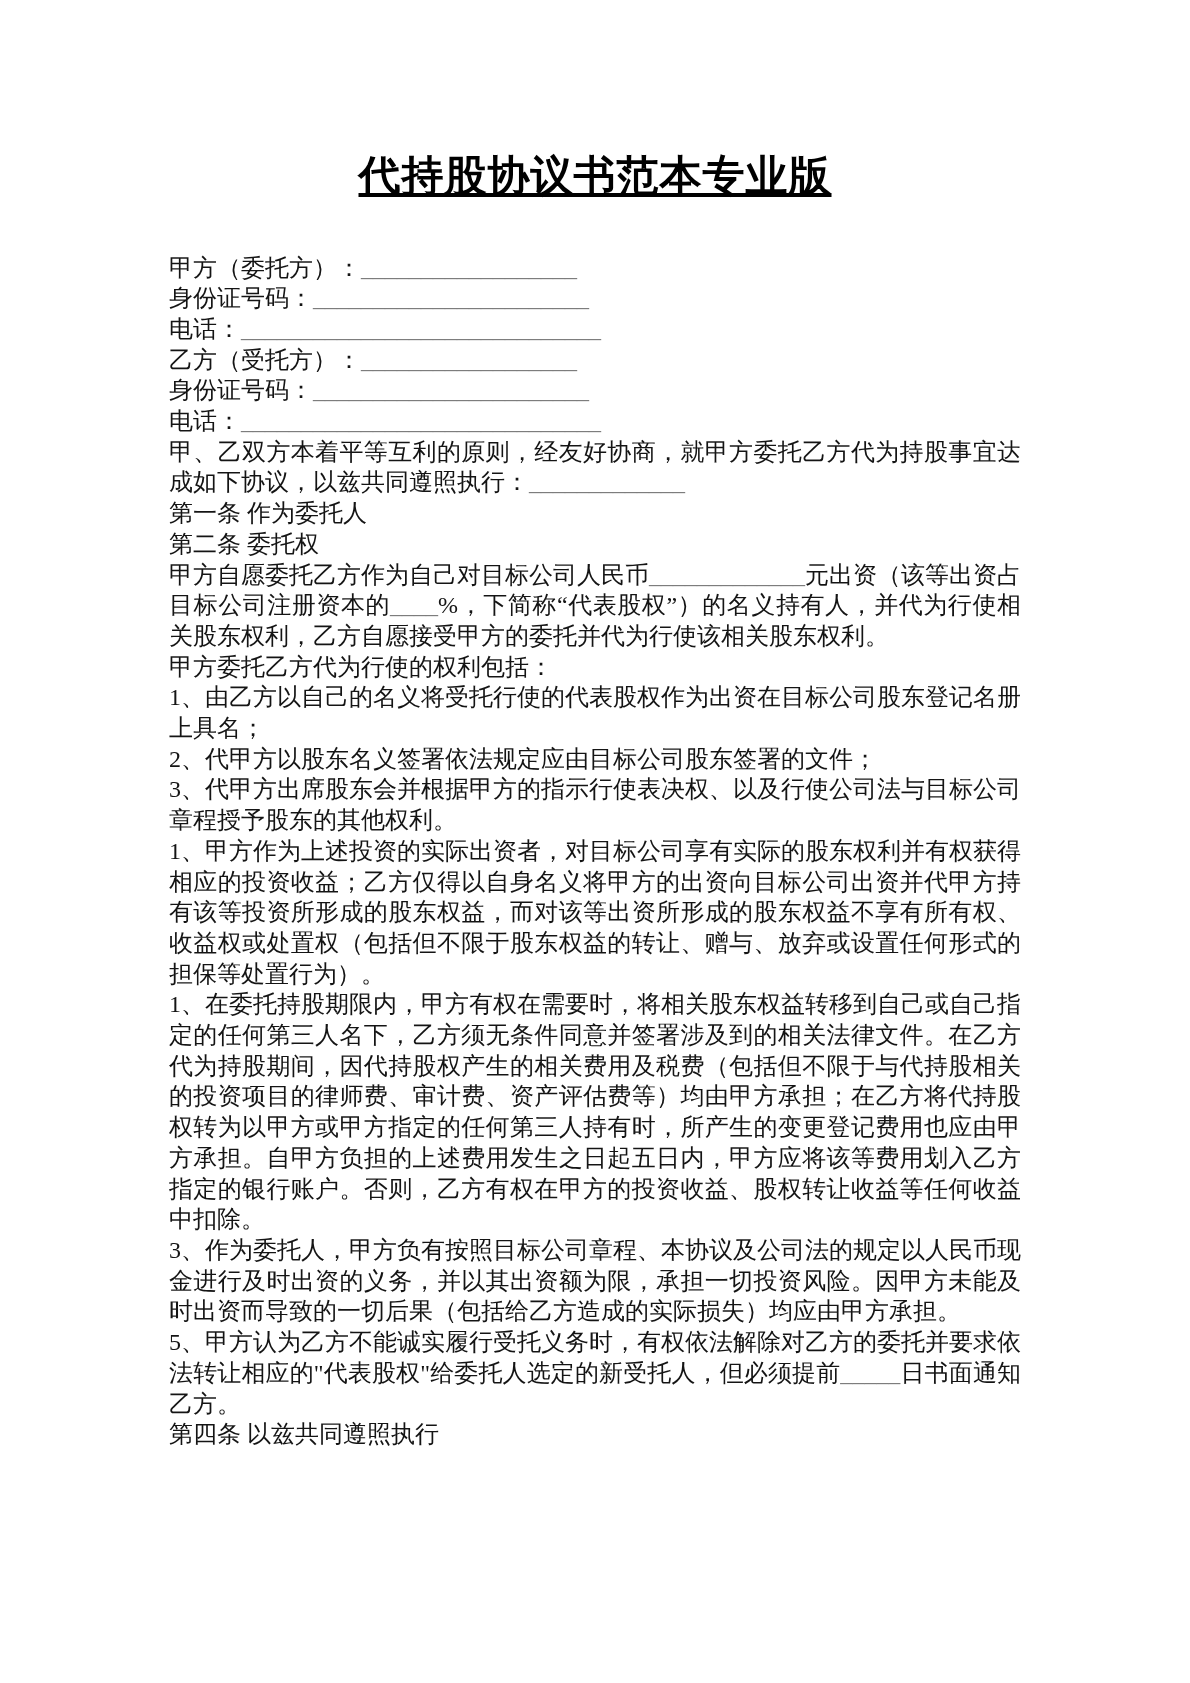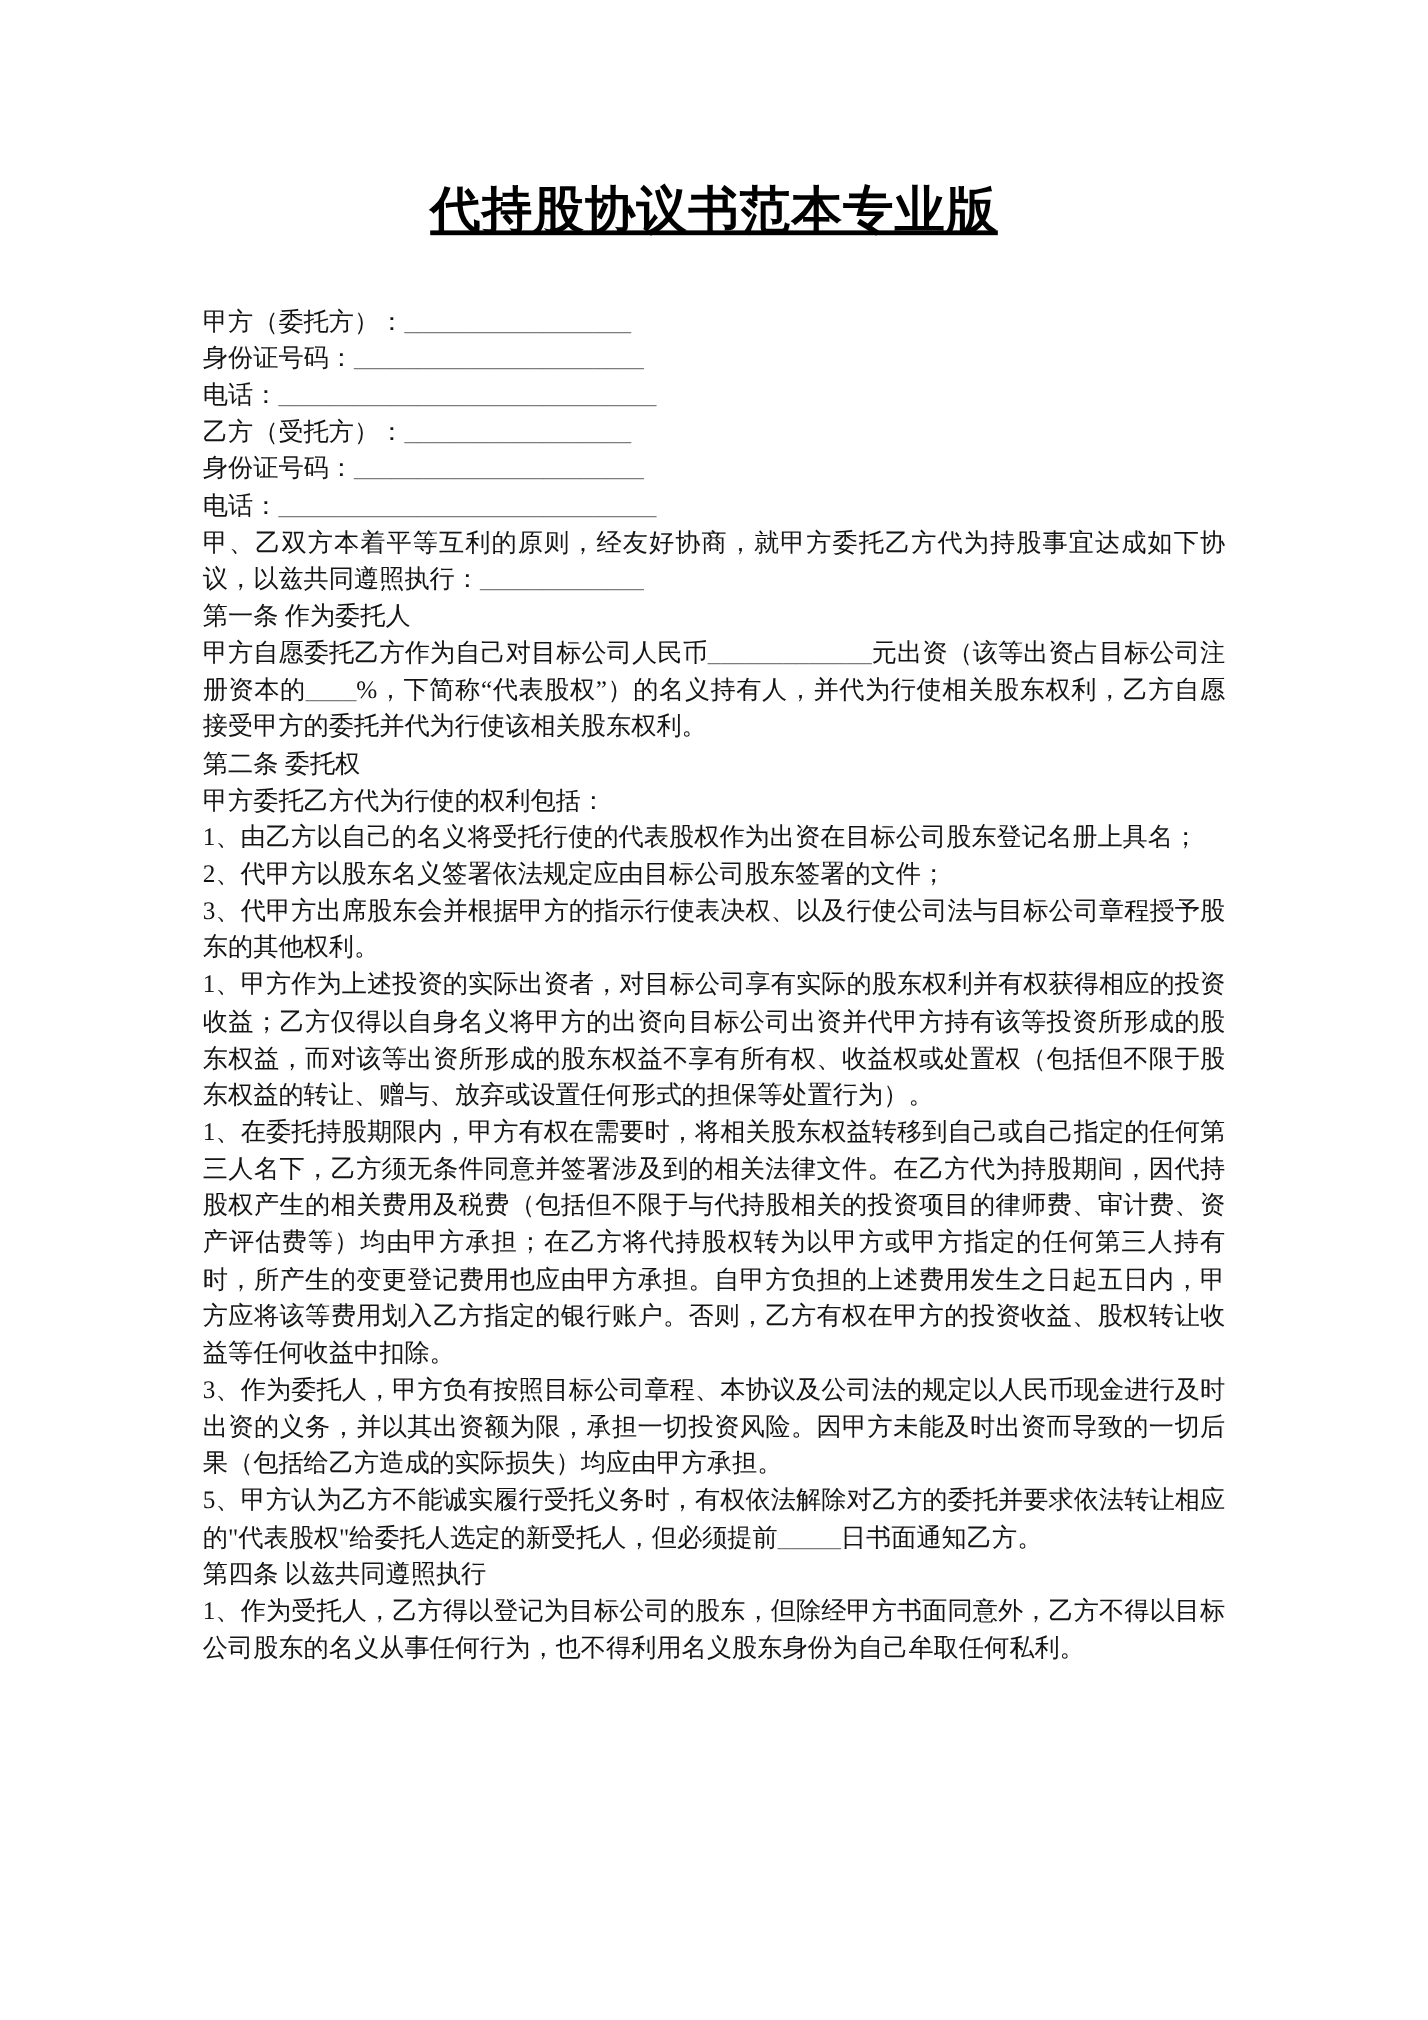--- a/index.html
+++ b/index.html
@@ -18,21 +18,21 @@
     font-size: 42px;
     line-height: 1.25;
     font-weight: 700;
     color: #000000;
     letter-spacing: 1px;
     text-decoration: underline;
   }
   .doc-body {
     width: 852px;
     margin: 50px auto 0 auto;
-    font-size: 21px;
+    font-size: 24px;
     line-height: 30.7px;
     text-align: justify;
     color: #141414;
   }
   .doc-body p.line { margin: 0; padding: 0; }
   .doc-body .blank {
     color: #7d7d7d;
     white-space: nowrap;
   }
   .doc-body .text-run { color: inherit; }
@@ -44,26 +44,25 @@
   <h1 class="title" style="color: rgb(0, 0, 0);">代持股协议书范本专业版</h1>
   <div class="doc-body" id="doc-body" style="color: rgb(20, 20, 20);">
       <p class="line field-line"><span class="text-run">甲方（委托方）：</span><span class="blank" style="color: rgb(125, 125, 125);">__________________</span></p>
       <p class="line field-line"><span class="text-run">身份证号码：</span><span class="blank" style="color: rgb(125, 125, 125);">_______________________</span></p>
       <p class="line field-line"><span class="text-run">电话：</span><span class="blank" style="color: rgb(125, 125, 125);">______________________________</span></p>
       <p class="line field-line"><span class="text-run">乙方（受托方）：</span><span class="blank" style="color: rgb(125, 125, 125);">__________________</span></p>
       <p class="line field-line"><span class="text-run">身份证号码：</span><span class="blank" style="color: rgb(125, 125, 125);">_______________________</span></p>
       <p class="line field-line"><span class="text-run">电话：</span><span class="blank" style="color: rgb(125, 125, 125);">______________________________</span></p>
       <p class="line paragraph"><span class="text-run">甲、乙双方本着平等互利的原则，经友好协商，就甲方委托乙方代为持股事宜达成如下协议，以兹共同遵照执行：</span><span class="blank" style="color: rgb(125, 125, 125);">_____________</span></p>
       <p class="line heading"><span class="text-run">第一条 作为委托人</span></p>
+      <p class="line heading"><span class="text-run">第二条 委托权</span></p>
       <p class="line paragraph"><span class="text-run">甲方自愿委托乙方作为自己对目标公司人民币</span><span class="blank" style="color: rgb(125, 125, 125);">_____________</span><span class="text-run">元出资（该等出资占目标公司注册资本的</span><span class="blank" style="color: rgb(125, 125, 125);">____</span><span class="text-run">%，下简称“代表股权”）的名义持有人，并代为行使相关股东权利，乙方自愿接受甲方的委托并代为行使该相关股东权利。</span></p>
-      <p class="line heading"><span class="text-run">第二条 委托权</span></p>
       <p class="line paragraph"><span class="text-run">甲方委托乙方代为行使的权利包括：</span></p>
       <p class="line paragraph"><span class="text-run">1、由乙方以自己的名义将受托行使的代表股权作为出资在目标公司股东登记名册上具名；</span></p>
       <p class="line paragraph"><span class="text-run">2、代甲方以股东名义签署依法规定应由目标公司股东签署的文件；</span></p>
       <p class="line paragraph"><span class="text-run">3、代甲方出席股东会并根据甲方的指示行使表决权、以及行使公司法与目标公司章程授予股东的其他权利。</span></p>
       <p class="line paragraph"><span class="text-run">1、甲方作为上述投资的实际出资者，对目标公司享有实际的股东权利并有权获得相应的投资收益；乙方仅得以自身名义将甲方的出资向目标公司出资并代甲方持有该等投资所形成的股东权益，而对该等出资所形成的股东权益不享有所有权、收益权或处置权（包括但不限于股东权益的转让、赠与、放弃或设置任何形式的担保等处置行为）。</span></p>
       <p class="line paragraph"><span class="text-run">1、在委托持股期限内，甲方有权在需要时，将相关股东权益转移到自己或自己指定的任何第三人名下，乙方须无条件同意并签署涉及到的相关法律文件。在乙方代为持股期间，因代持股权产生的相关费用及税费（包括但不限于与代持股相关的投资项目的律师费、审计费、资产评估费等）均由甲方承担；在乙方将代持股权转为以甲方或甲方指定的任何第三人持有时，所产生的变更登记费用也应由甲方承担。自甲方负担的上述费用发生之日起五日内，甲方应将该等费用划入乙方指定的银行账户。否则，乙方有权在甲方的投资收益、股权转让收益等任何收益中扣除。</span></p>
       <p class="line paragraph"><span class="text-run">3、作为委托人，甲方负有按照目标公司章程、本协议及公司法的规定以人民币现金进行及时出资的义务，并以其出资额为限，承担一切投资风险。因甲方未能及时出资而导致的一切后果（包括给乙方造成的实际损失）均应由甲方承担。</span></p>
       <p class="line paragraph"><span class="text-run">5、甲方认为乙方不能诚实履行受托义务时，有权依法解除对乙方的委托并要求依法转让相应的"代表股权"给委托人选定的新受托人，但必须提前</span><span class="blank" style="color: rgb(125, 125, 125);">_____</span><span class="text-run">日书面通知乙方。</span></p>
       <p class="line heading"><span class="text-run">第四条 以兹共同遵照执行</span></p>
-      <p class="line paragraph"><span class="text-run">1、作为受托人，乙方得以登记为目标公司的股东，但除经甲方书面同意外，乙方不得以目标公司股东的名义从事任何行为，也不得利用名义股东身份为自己牟取任何私利。</span></p>
     </div>
 </div>
 
 </body></html>

